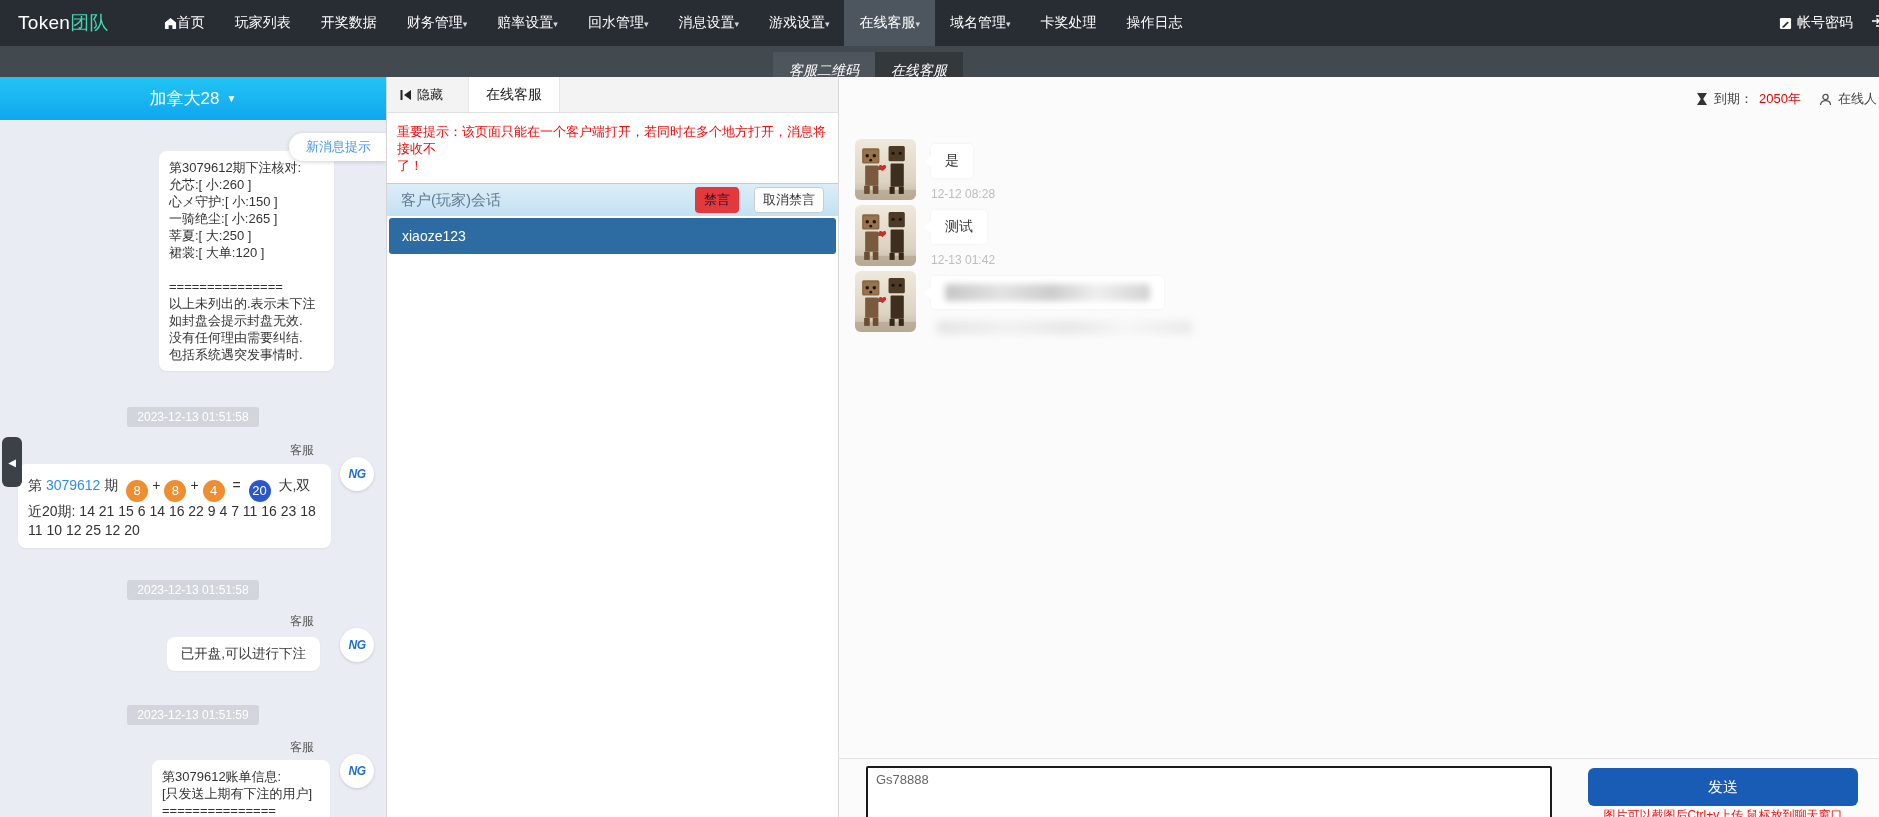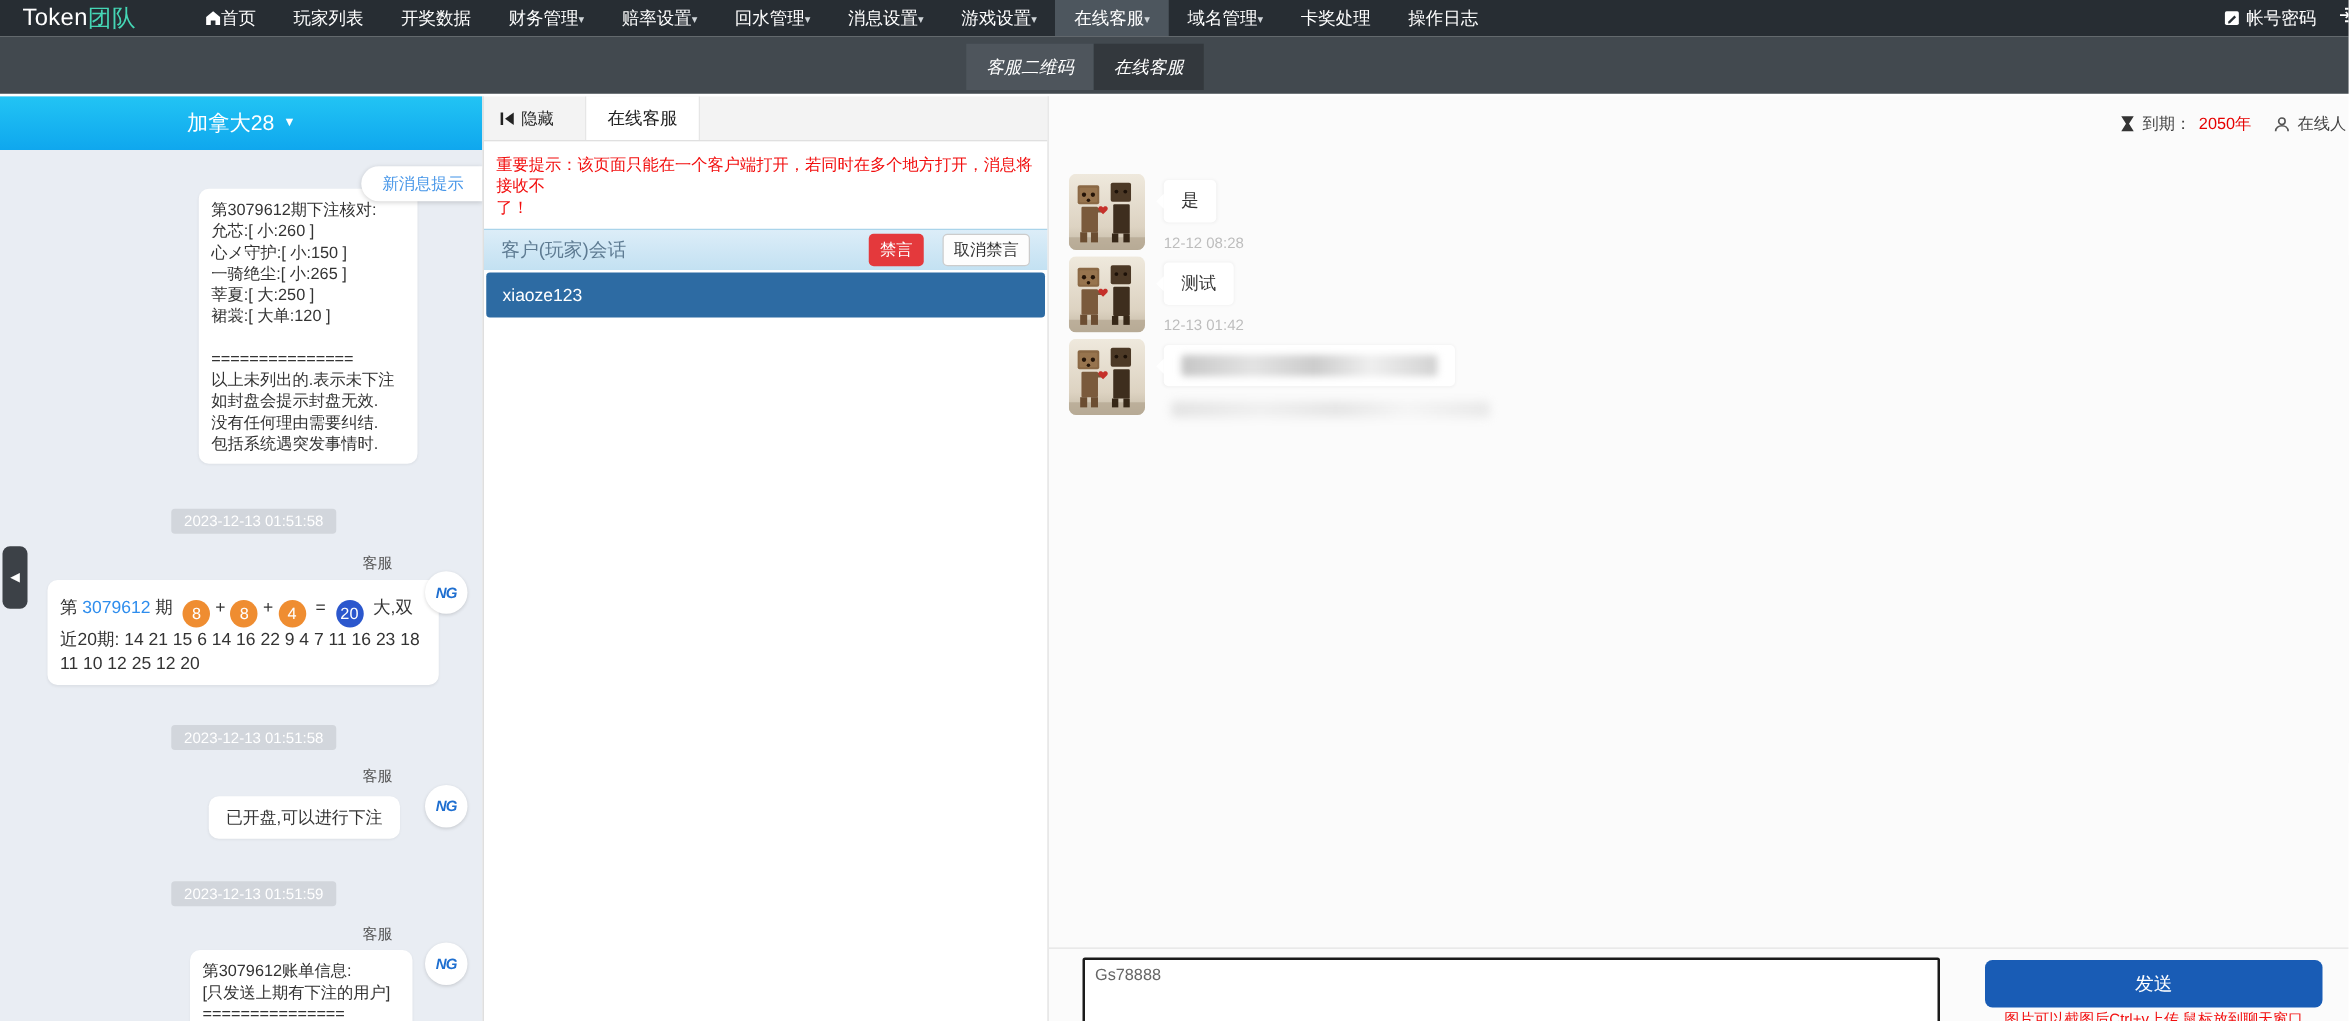--- a/index.html
+++ b/index.html
@@ -3,42 +3,42 @@
 <meta charset="utf-8">
 <style>
   * { box-sizing: border-box; }
   html,body { margin:0; padding:0; }
   body {
     width:1879px; height:817px; overflow:hidden; position:relative;
     font-family:"Liberation Sans","DejaVu Sans",sans-serif;
     background:#fff; -webkit-font-smoothing:antialiased;
   }
   
-  .navbar { height:29px; background:#272d33; display:flex; align-items:stretch; color:#fff; overflow:hidden; }
+  .navbar { height:46px; background:#272d33; display:flex; align-items:stretch; color:#fff; overflow:hidden; }
   .logo { display:flex; align-items:center; margin-left:18px; font-size:19px; letter-spacing:.3px; white-space:nowrap; }
   .logo .accent { color:#45d6b5; }
   .nav-items { display:flex; margin-left:40px; }
   .nav-item { display:flex; align-items:center; gap:0; padding:4px 15px; font-size:14px; cursor:pointer; white-space:nowrap;justify-content:center; }
   .nav-item.active { background:#4d565e; }
   .caret { font-size:9px; color:#cfd4d8; margin-top:1px; }
   .nav-right { margin-left:auto; display:flex; align-items:center; gap:18px; padding-right:0; }
   .nav-account { display:flex; align-items:center; gap:5px; font-size:14px; cursor:pointer; white-space:nowrap; }
   .logout-wrap { width:10px; overflow:visible; margin-right:-2px; cursor:pointer; }
   
   .subnav { height:46px; background:#42494f; position:relative;font-style:italic; }
   .subnav-tabs { position:absolute; left:773px; top:6px; display:flex; }
   .subnav-tab { height:37px; line-height:37px; padding:0 16px; color:#fff; font-size:14px; cursor:pointer; white-space:nowrap; }
   .subnav-tab.qr { background:#4e555c; }
   .subnav-tab.active { background:#33383d; }
   
   .panel-left { position:absolute; left:0; top:77px; width:386px; height:740px; background:#e9edf3; overflow:hidden; }
   .room-header { height:43px; background:linear-gradient(180deg,#22c4f4 0%,#0fa7ee 100%); color:#fff;
     display:flex; align-items:center; justify-content:center; gap:7px; font-size:17px; cursor:pointer; }
   .room-caret { font-size:10px; }
-  .left-body { position:relative; height:697px; overflow:hidden;padding-left:20px; }
+  .left-body { position:relative; height:697px; overflow:hidden; }
   .newmsg-pill { position:absolute; top:13px; right:0; background:#fff; color:#4796e8; font-size:13px;
     padding:5px 15px 5px 17px; border-radius:15px 0 0 15px; box-shadow:0 1px 4px rgba(0,0,0,.18); cursor:pointer; z-index:3; }
   .chat-card { background:#fff; border-radius:8px; padding:8px 10px; font-size:13px; line-height:17px; color:#333;
     white-space:pre-line; box-shadow:0 1px 2px rgba(0,0,0,.05); }
   .card-betcheck { width:175px; margin:31px 52px 0 auto; }
   .ts-pill { width:fit-content; margin:36px auto 0; background:#d2d6dc; color:#fff; font-size:12px; line-height:16px;
     padding:2px 10px; border-radius:3px; }
   .ts-pill.t2 { margin-top:32px; } .ts-pill.t3 { margin-top:34px; }
   .agent-group { position:relative; margin-top:16px; }
   .agent-group.g2 { margin-top:14px; } .agent-group.g3 { margin-top:15px; }
@@ -62,21 +62,21 @@
   .panel-mid { position:absolute; left:386px; top:77px; width:453px; height:740px; background:#fff;
     border-left:1px solid #d5d5d5; border-right:1px solid #d9d9d9; overflow:hidden; }
   .mid-toolbar { height:36px; background:#f3f3f3; border-bottom:1px solid #e0e0e0; display:flex; align-items:stretch; }
   .hide-btn { display:flex; align-items:center; gap:5px; margin-left:9px; padding:0 4px; font-size:13px; color:#222; cursor:pointer; }
   .mid-tab { margin-left:21px; background:#fff; border-left:1px solid #e6e6e6; border-right:1px solid #e6e6e6;
     padding:0 17px; display:flex; align-items:center; font-size:14px; color:#222; cursor:pointer; }
   .warning { margin:10px 8px 0 10px; color:#f20d0d; font-size:13px; line-height:17px; white-space:pre-line; }
   .session-header { margin-top:9px; height:33px; background:linear-gradient(180deg,#dcedf8 0%,#c3e1f2 100%);
     border-top:1px solid #aad4ea; display:flex; align-items:center; padding:0 14px; }
   .session-title { color:#5e7b92; font-size:15px; }
-  .btn-mute { margin-left:auto; background:#e4393c; color:#ffffff; border:none; border-radius:4px; padding:4px 9px;
+  .btn-mute { margin-left:auto; background:#e4393c; color:#0f172a; border:none; border-radius:4px; padding:4px 9px;
     font-size:13px; cursor:pointer; font-family:inherit; }
   .btn-unmute { margin-left:15px; background:#fdfdfd; color:#333; border:1px solid #ccc; border-radius:4px;
     padding:3px 8px; font-size:13px; cursor:pointer; font-family:inherit; }
   .user-list { padding:2px; }
   .user-item { height:36px; background:#2d6ba3; border-radius:3px; color:#fff; font-size:14px; line-height:36px;
     padding-left:13px; cursor:pointer; }
   
   .panel-right { position:absolute; left:839px; top:77px; width:1040px; height:740px; background:#fbfbfb; overflow:hidden; }
   .expire-bar { position:absolute; top:13px; right:2px; display:flex; align-items:center; gap:6px; font-size:13px; color:#444; white-space:nowrap; }
   .expire-value { color:#e60000; }

